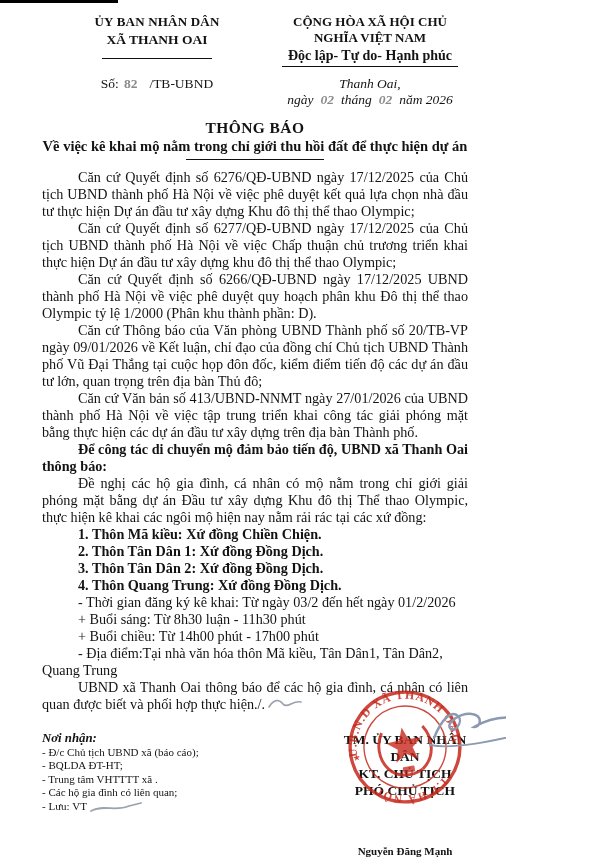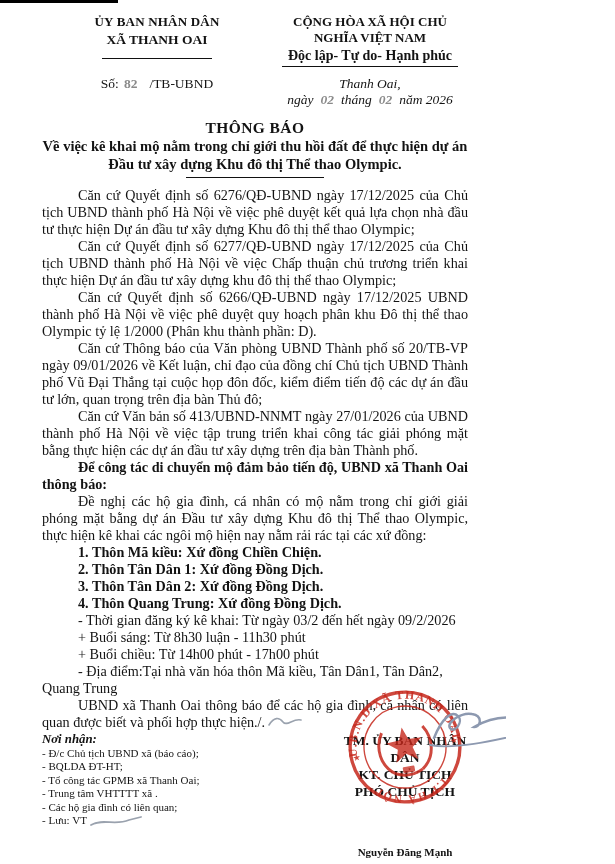--- a/index.html
+++ b/index.html
@@ -35,21 +35,21 @@
 
   
   .body-block { margin-top:9px; font-size:14.2px; line-height:17px; text-align:justify; }
   .body-block p { text-indent:36px; }
   .announce-line { font-weight:bold; }
   .village-item { font-weight:bold; text-align:left; }
   .schedule-line { text-align:left; }
   .closing-squiggle { vertical-align:-2px; margin-left:2px; }
 
   
-  .footer-row { display:flex; margin-top:1px; }
+  .footer-row { display:flex; margin-top:18px; }
   .recipients { width:300px; }
   .recipients-title { font-size:12.8px; font-weight:bold; font-style:italic; }
   .recipient-item { font-size:11px; line-height:13.4px; }
   .vt-squiggle { vertical-align:-4px; margin-left:2px; }
   .sig-col { flex:1; text-align:center; position:relative; }
   .sig-line { font-size:13.5px; font-weight:bold; line-height:17px; }
   .signer-name { margin-top:46px; font-size:11px; font-weight:bold; position:relative; z-index:5; }
 
   
   .stamp-svg { position:absolute; left:326px; top:668px; width:158px; height:158px; transform:rotate(-10deg); z-index:3; }
@@ -77,51 +77,49 @@
       <span>Số:</span><span class="stamped">82</span><span>/TB-UBND</span>
     </div>
     <div class="date-line">
       <span>Thanh Oai, ngày</span><span class="stamped">02</span><span>tháng</span><span class="stamped">02</span><span>năm 2026</span>
     </div>
   </div>
 
   <div class="title-block">
     <div class="title-heading">THÔNG BÁO</div>
     <div class="title-sub">Về việc kê khai mộ nằm trong chỉ giới thu hồi đất để thực hiện dự án</div>
-    <div class="title-sub">Đầu tư xây dựng Khu đô thị Thể thao Olympic.</div>
     <div class="title-divider"></div>
   </div>
 
   <div class="body-block">
     <p>Căn cứ Quyết định số 6276/QĐ-UBND ngày 17/12/2025 của Chủ tịch UBND thành phố Hà Nội về việc phê duyệt kết quả lựa chọn nhà đầu tư thực hiện Dự án đầu tư xây dựng Khu đô thị thể thao Olympic;</p>
     <p>Căn cứ Quyết định số 6277/QĐ-UBND ngày 17/12/2025 của Chủ tịch UBND thành phố Hà Nội về việc Chấp thuận chủ trương triển khai thực hiện Dự án đầu tư xây dựng khu đô thị thể thao Olympic;</p>
     <p>Căn cứ Quyết định số 6266/QĐ-UBND ngày 17/12/2025 UBND thành phố Hà Nội về việc phê duyệt quy hoạch phân khu Đô thị thể thao Olympic tỷ lệ 1/2000 (Phân khu thành phần: D).</p>
     <p>Căn cứ Thông báo của Văn phòng UBND Thành phố số 20/TB-VP ngày 09/01/2026 về Kết luận, chỉ đạo của đồng chí Chủ tịch UBND Thành phố Vũ Đại Thắng tại cuộc họp đôn đốc, kiểm điểm tiến độ các dự án đầu tư lớn, quan trọng trên địa bàn Thủ đô;</p>
     <p>Căn cứ Văn bản số 413/UBND-NNMT ngày 27/01/2026 của UBND thành phố Hà Nội về việc tập trung triển khai công tác giải phóng mặt bằng thực hiện các dự án đầu tư xây dựng trên địa bàn Thành phố.</p>
     <p class="announce-line">Để công tác di chuyển mộ đảm bảo tiến độ, UBND xã Thanh Oai thông báo:</p>
     <p>Đề nghị các hộ gia đình, cá nhân có mộ nằm trong chỉ giới giải phóng mặt bằng dự án Đầu tư xây dựng Khu đô thị Thể thao Olympic, thực hiện kê khai các ngôi mộ hiện nay nằm rải rác tại các xứ đồng:</p>
     <p class="village-item">1. Thôn Mã kiều: Xứ đồng Chiền Chiện.</p>
     <p class="village-item">2. Thôn Tân Dân 1: Xứ đồng Đồng Dịch.</p>
     <p class="village-item">3. Thôn Tân Dân 2: Xứ đồng Đồng Dịch.</p>
     <p class="village-item">4. Thôn Quang Trung: Xứ đồng Đồng Dịch.</p>
-    <p class="schedule-line">- Thời gian đăng ký kê khai: Từ ngày 03/2 đến hết ngày 09/2/2026</p>
+    <p class="schedule-line">- Thời gian đăng ký kê khai: Từ ngày 03/2 đến hết ngày 01/2/2026</p>
     <p class="schedule-line">+ Buổi sáng: Từ 8h30 luận - 11h30 phút</p>
     <p class="schedule-line">+ Buổi chiều: Từ 14h00 phút - 17h00 phút</p>
     <p class="schedule-line">- Địa điểm:Tại nhà văn hóa thôn Mã kiều, Tân Dân1, Tân Dân2, Quang Trung</p>
     <p><span>UBND xã Thanh Oai thông báo để các hộ gia đình, cá nhân có liên quan được biết và phối hợp thực hiện./.</span><svg class="closing-squiggle" width="36" height="14" viewBox="0 0 36 14">
           <path d="M2 10 C 7 2, 12 2, 16 7 C 20 12, 26 3, 34 5" stroke="#9aa2ae" stroke-width="1.6" fill="none" stroke-linecap="round"></path>
         </svg></p>
   </div>
 
   <div class="footer-row">
     <div class="recipients">
       <div class="recipients-title">Nơi nhận:</div>
       <div class="recipient-item">- Đ/c Chủ tịch UBND xã (báo cáo);</div>
       <div class="recipient-item">- BQLDA ĐT-HT;</div>
-      <div class="recipient-item">- Tổ công tác GPMB xã Thanh Oai;</div>
       <div class="recipient-item">- Trung tâm VHTTTT xã .</div>
       <div class="recipient-item">- Các hộ gia đình có liên quan;</div>
       <div class="recipient-item"><span>- Lưu: VT</span><svg class="vt-squiggle" width="54" height="14" viewBox="0 0 54 14">
             <path d="M2 11 C 14 4, 26 12, 40 6 L 52 3" stroke="#9aa2ae" stroke-width="1.8" fill="none" stroke-linecap="round"></path>
           </svg></div>
     </div>
     <div class="sig-col">
       <div class="sig-line">TM. ỦY BAN NHÂN DÂN</div>
       <div class="sig-line">KT. CHỦ TỊCH</div>
       <div class="sig-line">PHÓ CHỦ TỊCH</div>

